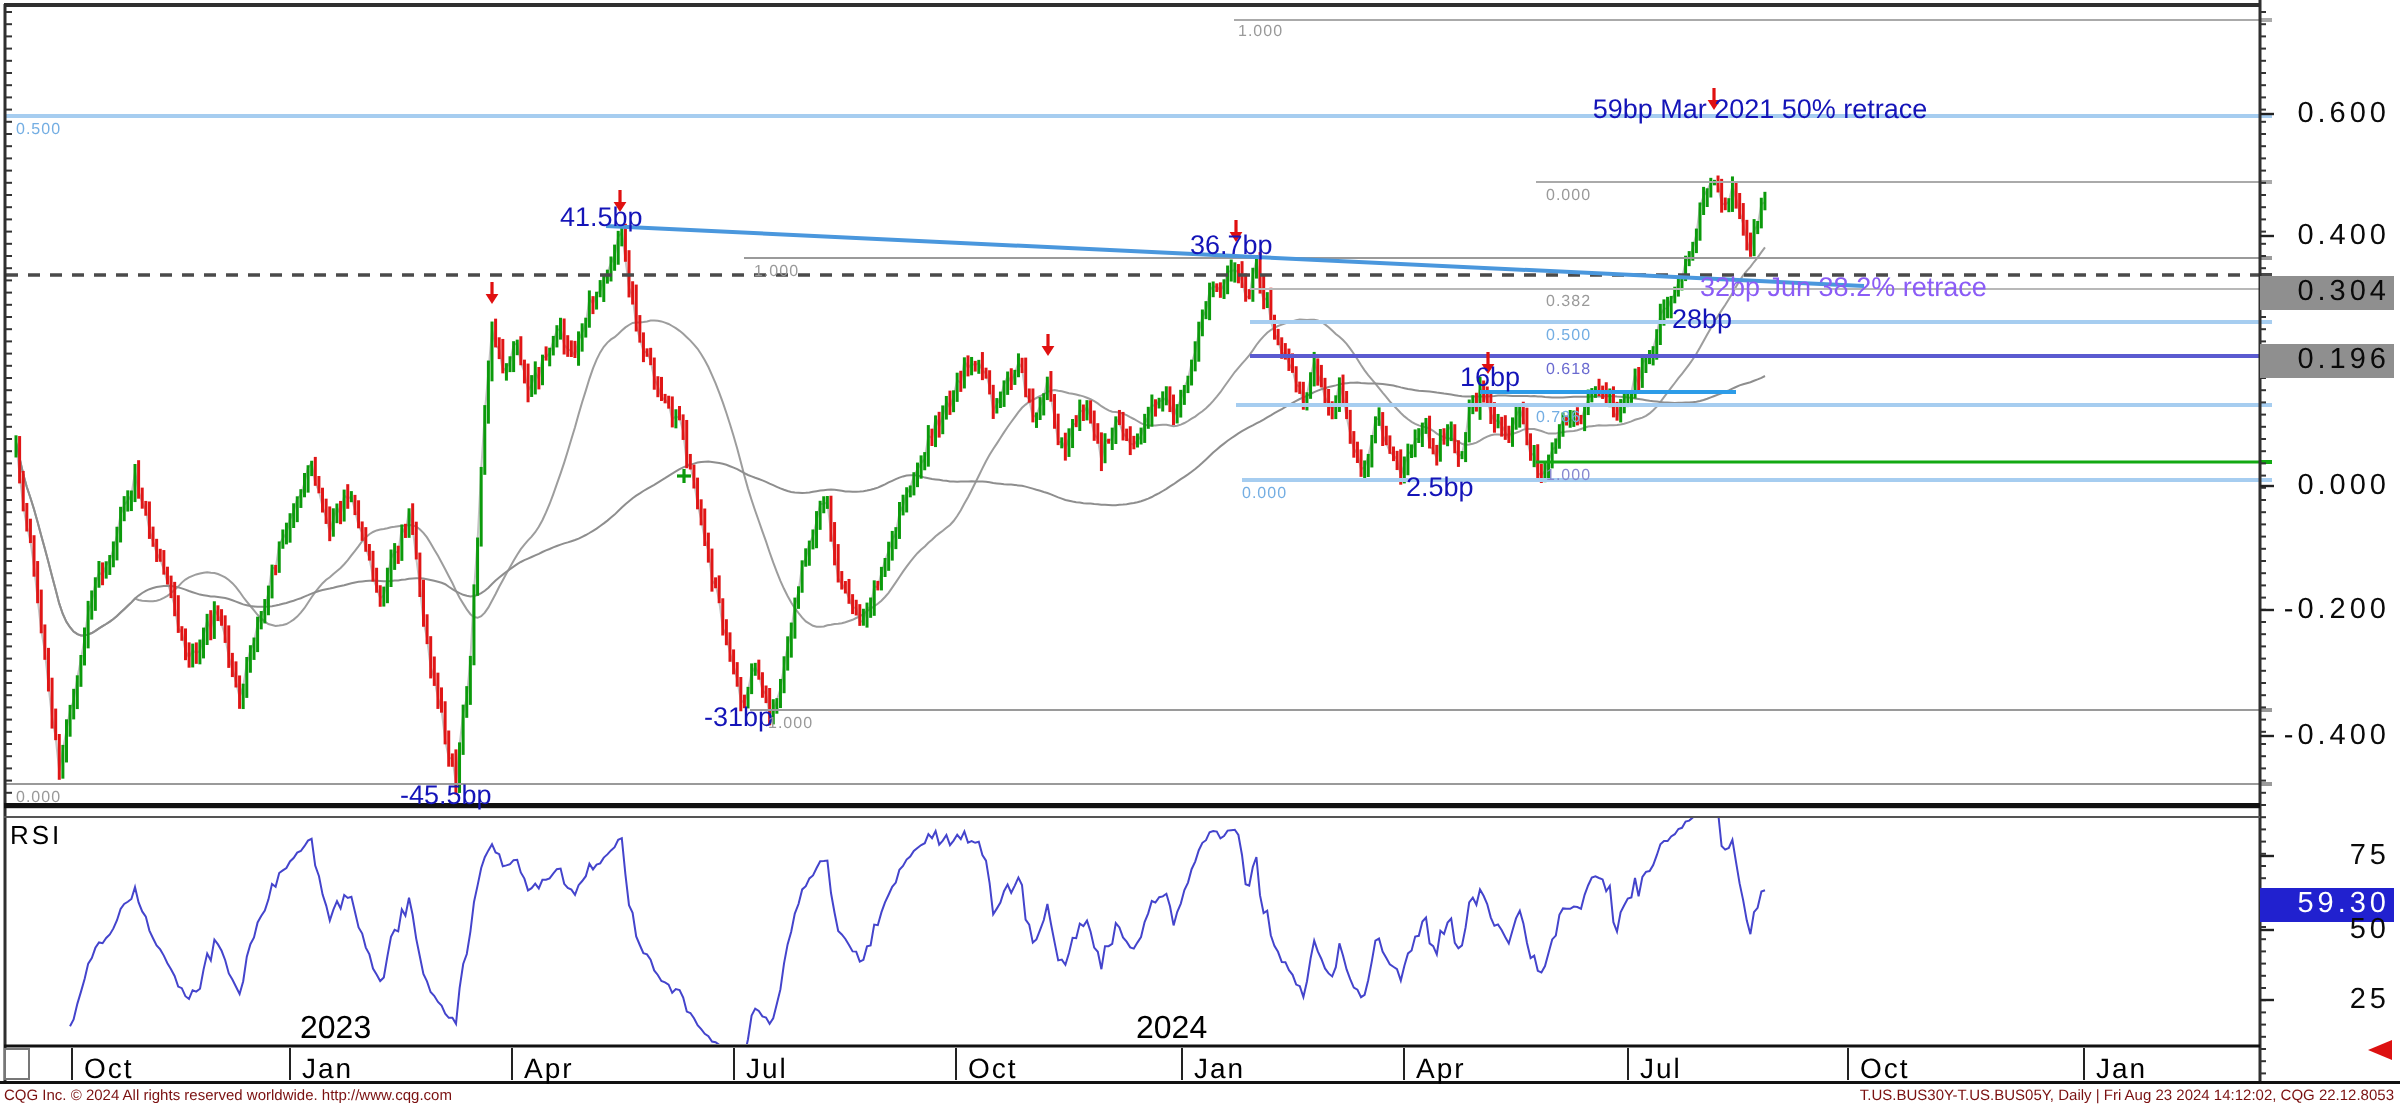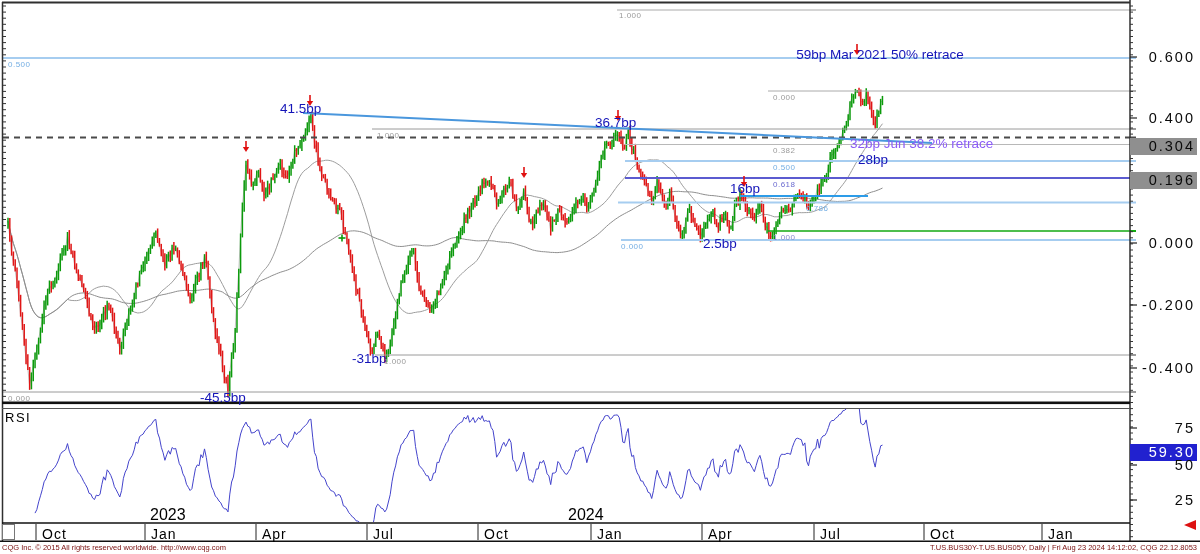--- a/index.html
+++ b/index.html
@@ -757,33 +757,33 @@
         <line x1="814" y1="524" x2="814" y2="540" stroke="#222" stroke-width="1"></line>
         <line x1="924" y1="524" x2="924" y2="540" stroke="#222" stroke-width="1"></line>
         <line x1="1042" y1="524" x2="1042" y2="540" stroke="#222" stroke-width="1"></line>
       </g>
     </svg>
   <div id="labels">
       <div class="lbl ann center" style="left: 880px; top: 47px; color: rgb(20, 20, 184);">59bp Mar 2021 50% retrace</div>
       <div class="lbl ann" style="left: 280px; top: 101px; color: rgb(20, 20, 184);">41.5bp</div>
       <div class="lbl ann" style="left: 595px; top: 115px; color: rgb(20, 20, 184);">36.7bp</div>
       <div class="lbl ann" style="left: 850px; top: 136px; color: #8b5cf6;">32bp Jun 38.2% retrace</div>
-      <div class="lbl ann" style="left: 858px; top: 152px; color: rgb(20, 20, 184);">28bp</div>
+      <div class="lbl ann" style="left: 836px; top: 152px; color: rgb(20, 20, 184);">28bp</div>
       <div class="lbl ann" style="left: 730px; top: 181px; color: rgb(20, 20, 184);">16bp</div>
       <div class="lbl ann" style="left: 703px; top: 236px; color: rgb(20, 20, 184);">2.5bp</div>
       <div class="lbl ann" style="left: 352px; top: 351px; color: rgb(20, 20, 184);">-31bp</div>
       <div class="lbl ann" style="left: 200px; top: 390px; color: rgb(20, 20, 184);">-45.5bp</div>
       <div class="lbl fib" style="left: 619px; top: 11px; color: rgb(154, 154, 154);">1.000</div>
       <div class="lbl fib" style="left: 8px; top: 60px; color: rgb(116, 174, 227);">0.500</div>
       <div class="lbl fib" style="left: 773px; top: 93px; color: rgb(154, 154, 154);">0.000</div>
       <div class="lbl fib" style="left: 377px; top: 131px; color: rgb(154, 154, 154);">1.000</div>
       <div class="lbl fib" style="left: 773px; top: 146px; color: rgb(154, 154, 154);">0.382</div>
       <div class="lbl fib" style="left: 773px; top: 163px; color: rgb(116, 174, 227);">0.500</div>
       <div class="lbl fib" style="left: 773px; top: 180px; color: rgb(106, 106, 208);">0.618</div>
-      <div class="lbl fib" style="left: 806px; top: 204px; color: rgb(116, 174, 227);">0.786</div>
+      <div class="lbl fib" style="left: 768px; top: 204px; color: rgb(116, 174, 227);">0.786</div>
       <div class="lbl fib" style="left: 773px; top: 233px; color: rgb(136, 136, 208);">1.000</div>
       <div class="lbl fib" style="left: 621px; top: 242px; color: rgb(116, 174, 227);">0.000</div>
       <div class="lbl fib" style="left: 384px; top: 357px; color: rgb(154, 154, 154);">1.000</div>
       <div class="lbl fib" style="left: 8px; top: 394px; color: rgb(154, 154, 154);">0.000</div>
       <div class="lbl axis" style="left: 1130px; top: 48.5px;">0.600</div>
       <div class="lbl axis" style="left: 1130px; top: 109.5px;">0.400</div>
       <div class="lbl axis hl" style="left: 1130px; top: 137.5px;">0.304</div>
       <div class="lbl axis hl" style="left: 1130px; top: 171.5px;">0.196</div>
       <div class="lbl axis" style="left: 1130px; top: 234.5px;">0.000</div>
       <div class="lbl axis" style="left: 1130px; top: 296.5px;">-0.200</div>
@@ -803,16 +803,16 @@
       <div class="lbl month" style="left: 930px; top: 526px;">Oct</div>
       <div class="lbl month" style="left: 1048px; top: 526px;">Jan</div>
       <div class="lbl year" style="left: 150px; top: 506px;">2023</div>
       <div class="lbl year" style="left: 568px; top: 506px;">2024</div>
       <div class="lbl year" style="left: 1050px; top: 506px; margin-top: 44px;">2025</div>
     </div>
   <div class="rsi-title lbl">RSI</div>
   <div class="corner-box"></div>
   <div class="red-arrow"></div>
   <div class="footer">
-    <span class="f-left">CQG Inc. © 2015 All rights reserved worldwide. http://www.cqg.com</span>
+    <span class="f-left">CQG Inc. © 2024 All rights reserved worldwide. http://www.cqg.com</span>
     <span class="f-right">T.US.BUS30Y-T.US.BUS05Y, Daily | Fri Aug 23 2024 14:12:02, CQG 22.12.8053</span>
   </div>
 </div>
 
 </body></html>

